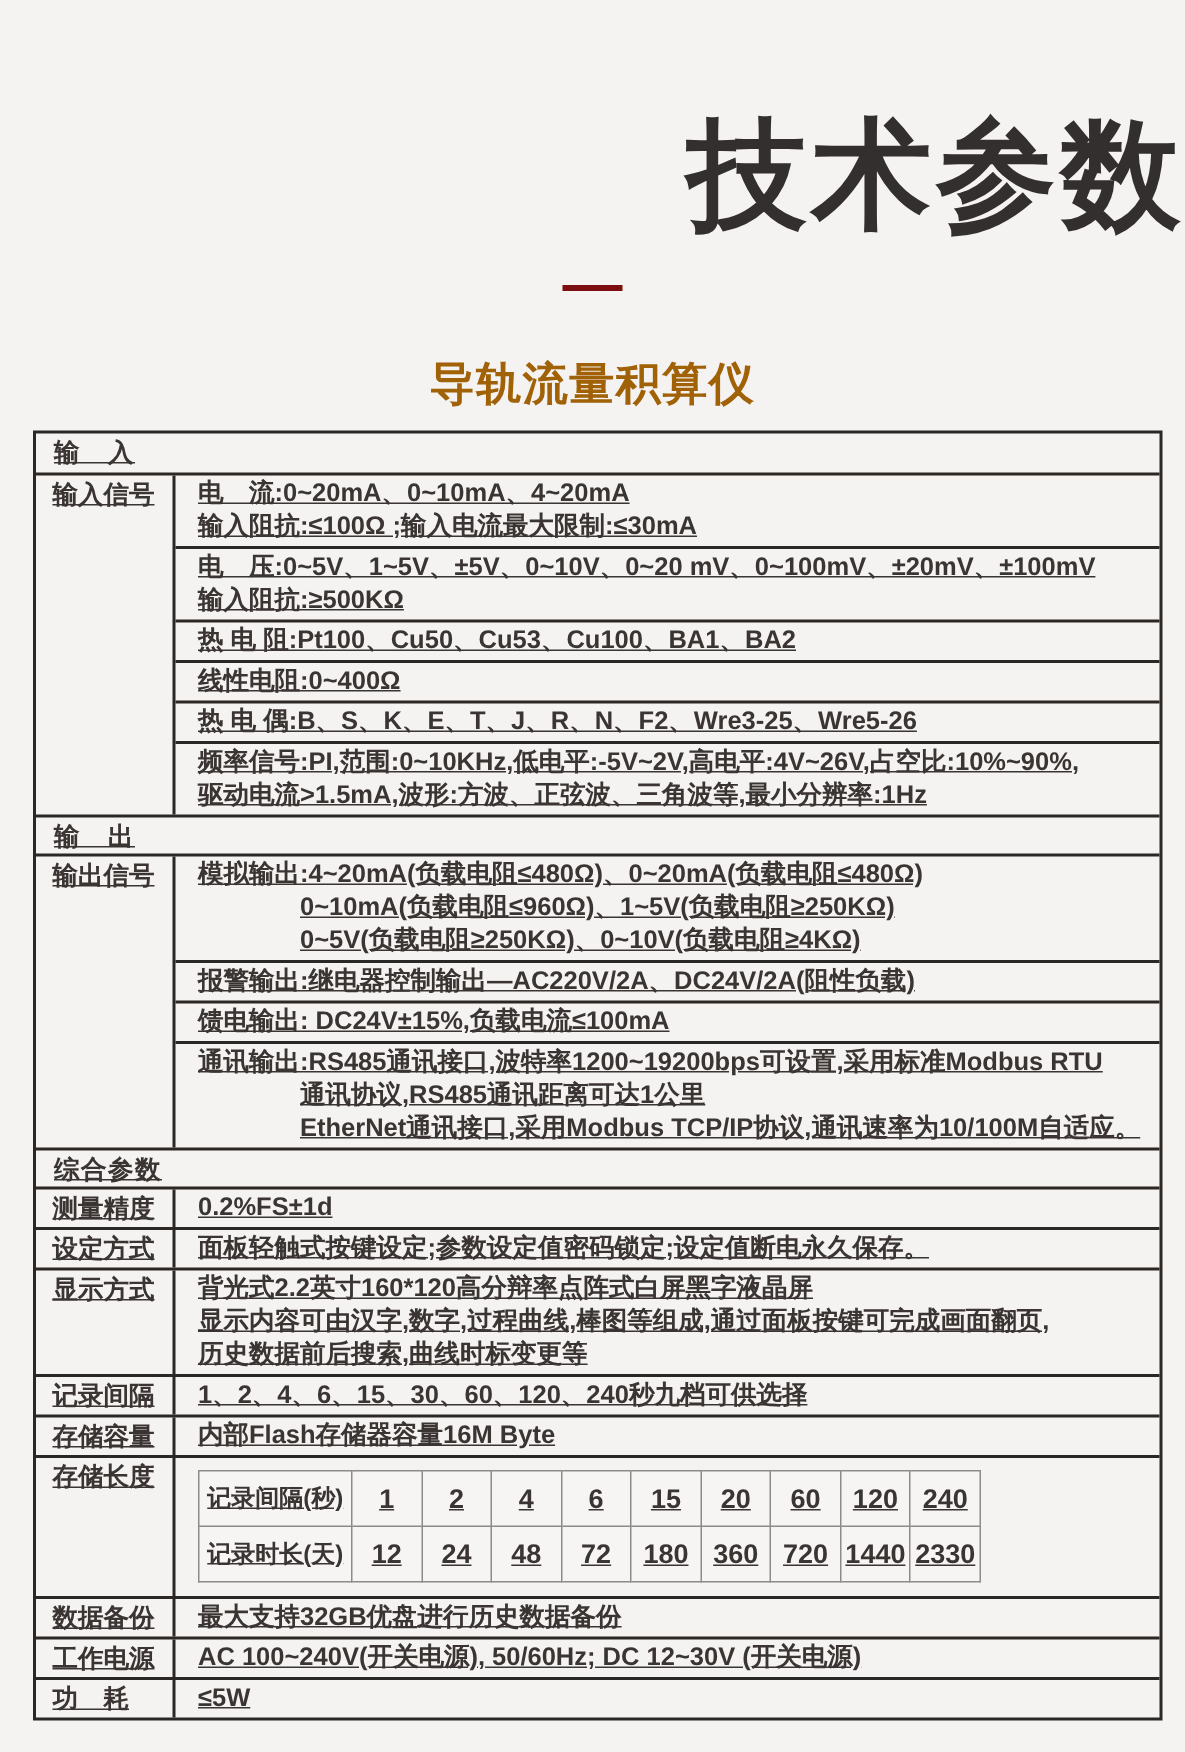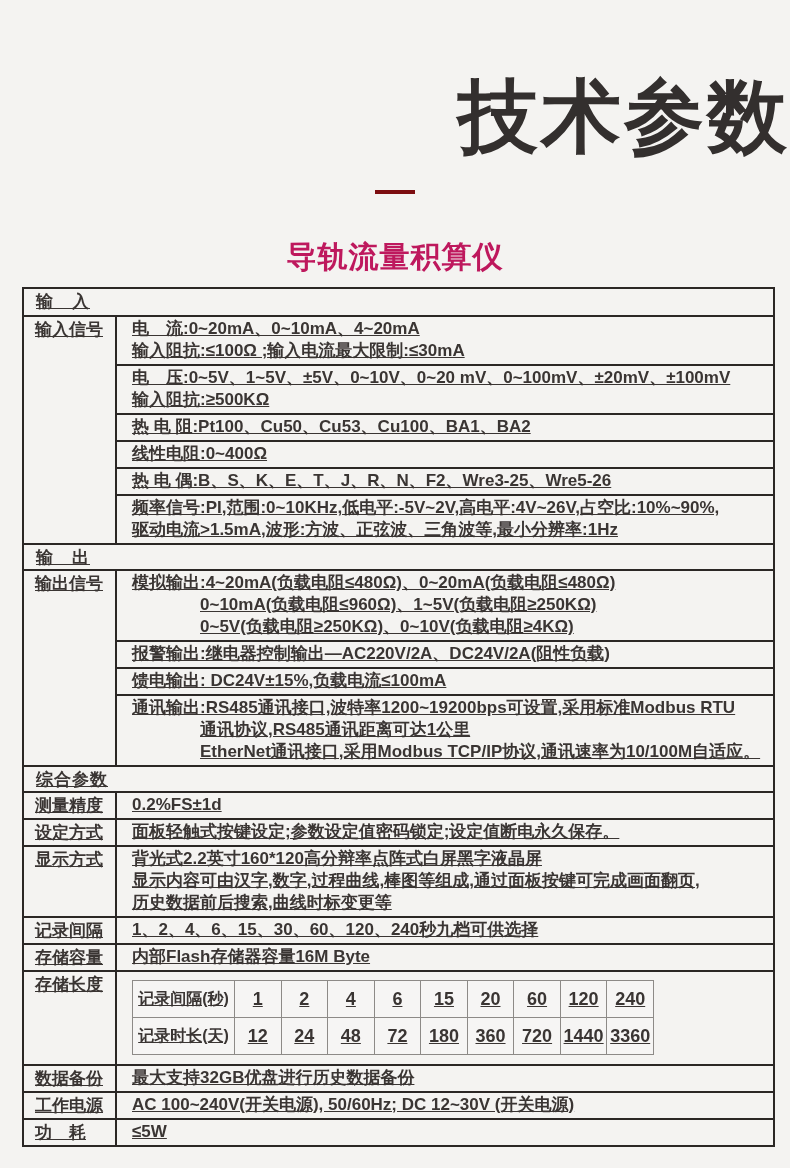--- a/index.html
+++ b/index.html
@@ -27,21 +27,21 @@
     width:40px; height:4px;
     margin:28px auto 0 auto;
     background:#7c0d10;
   }
   .subtitle {
     margin-top:46px;
     text-align:center;
     font-size:30px;
     line-height:34px;
     font-weight:800;
-    color:#be185d;
+    color:#a16207;
     letter-spacing:1px;
   }
 
   
   .spec-table {
     position:absolute;
     left:22px; top:287px;
     width:753px;
     border:2px solid #2b2725;
     background:#f4f3f1;
@@ -220,21 +220,21 @@
             <tr>
               <td class="st-h">记录时长(天)</td>
               <td>12</td>
               <td>24</td>
               <td>48</td>
               <td>72</td>
               <td>180</td>
               <td>360</td>
               <td>720</td>
               <td>1440</td>
-              <td>3360</td>
+              <td>2330</td>
             </tr>
           </tbody>
             </table>
         </div>
       </div>
     </div>
 
     <div class="row">
       <div class="lbl">数据备份</div>
       <div class="content">

